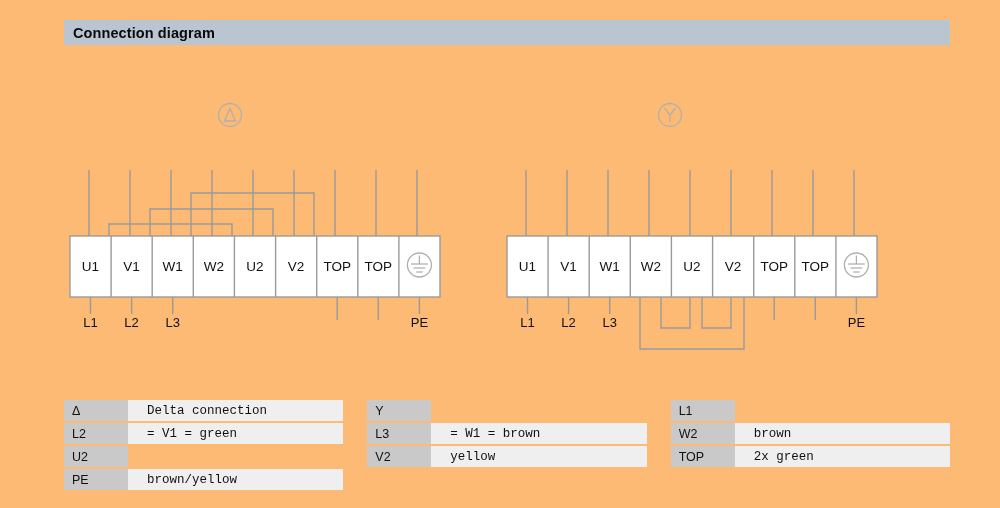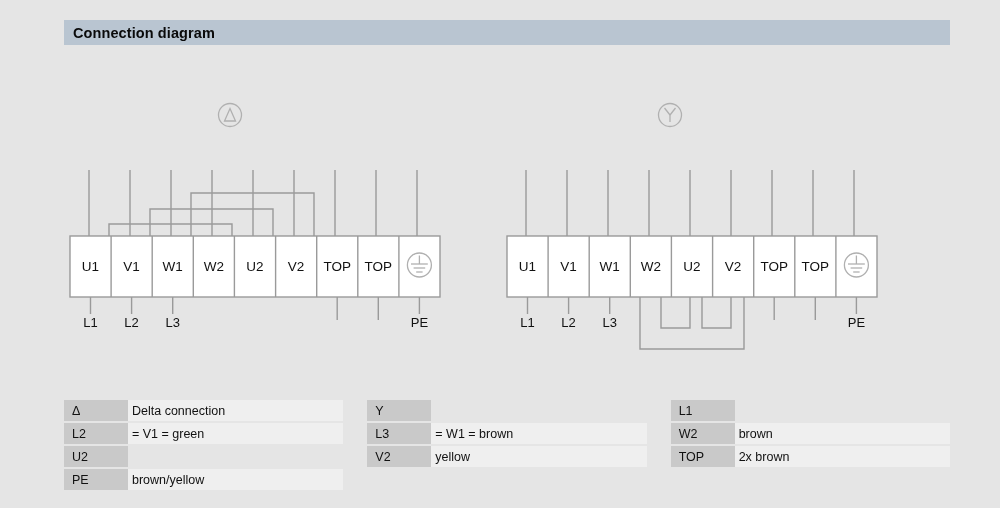--- a/index.html
+++ b/index.html
@@ -6,21 +6,21 @@
   html, body {
     margin: 0; padding: 0;
     width: 1000px; height: 508px;
     background: #ffffff;
     font-family: "Liberation Sans", sans-serif;
     overflow: hidden;
   }
   #page {
     position: relative;
     width: 1000px; height: 508px;
-    background: #e5e5e5;
+    background: #fdba74;
   }
 
   
   .header-bar {
     position: absolute;
     left: 64px; top: 20px;
     width: 886px; height: 25px;
     background: #b9c5d1;
     display: flex;
     align-items: center;
@@ -71,21 +71,22 @@
     padding-left: 8px;
     flex: 0 0 64px;
   }
   .legend-val {
     flex: 1 1 auto;
     background: #efefef;
     color: #111;
     font-size: 12.5px;
     display: flex;
     align-items: center;
-    padding-left: 4px;
+    padding-left: 19px;
+    font-family: Liberation Mono, monospace;
   }
 </style>
 </head>
 <body>
 
 <div id="page">
 
   <div class="header-bar">
     <span class="header-title">Connection diagram</span>
   </div>
@@ -296,21 +297,21 @@
     <div class="legend-col">
       <div class="legend-row">
         <div class="legend-key">L1</div>
       </div>
       <div class="legend-row">
         <div class="legend-key">W2</div>
         <div class="legend-val">brown</div>
       </div>
       <div class="legend-row">
         <div class="legend-key">TOP</div>
-        <div class="legend-val">2x brown</div>
+        <div class="legend-val">2x green</div>
       </div>
       <div class="legend-row spacer">
         <div class="legend-key"></div>
         <div class="legend-val"></div>
       </div>
     </div>
 
   </div>
 </div>
 

